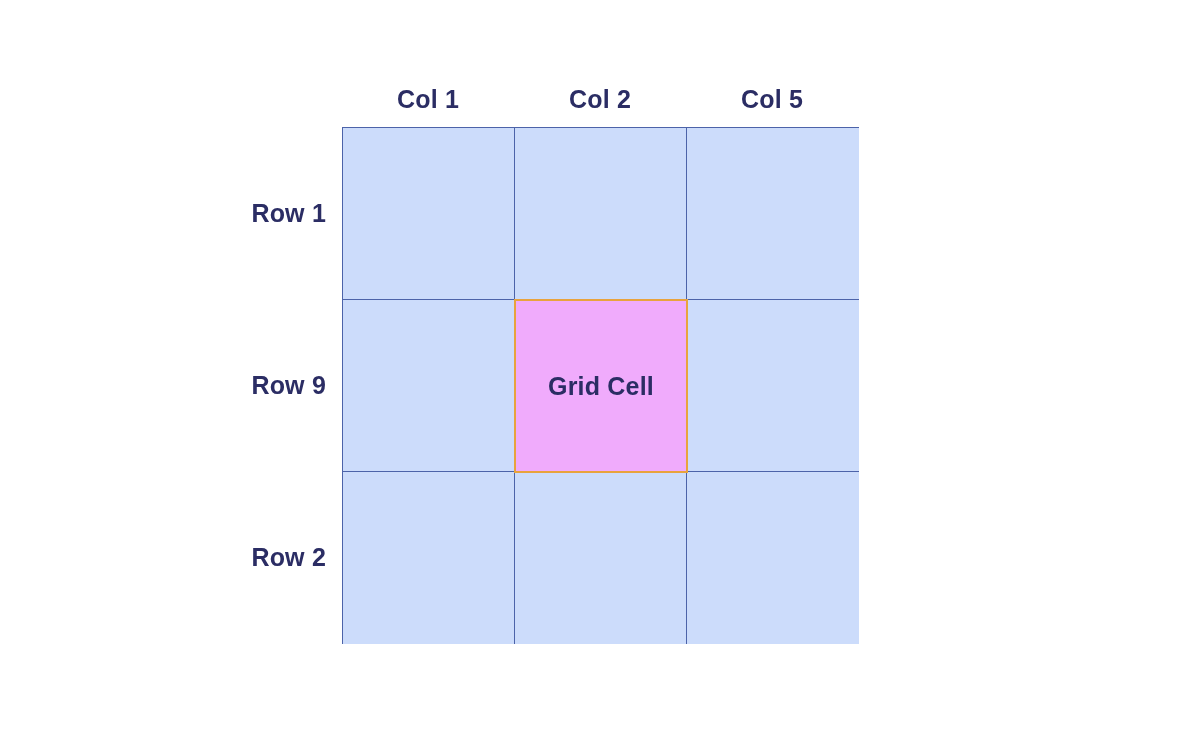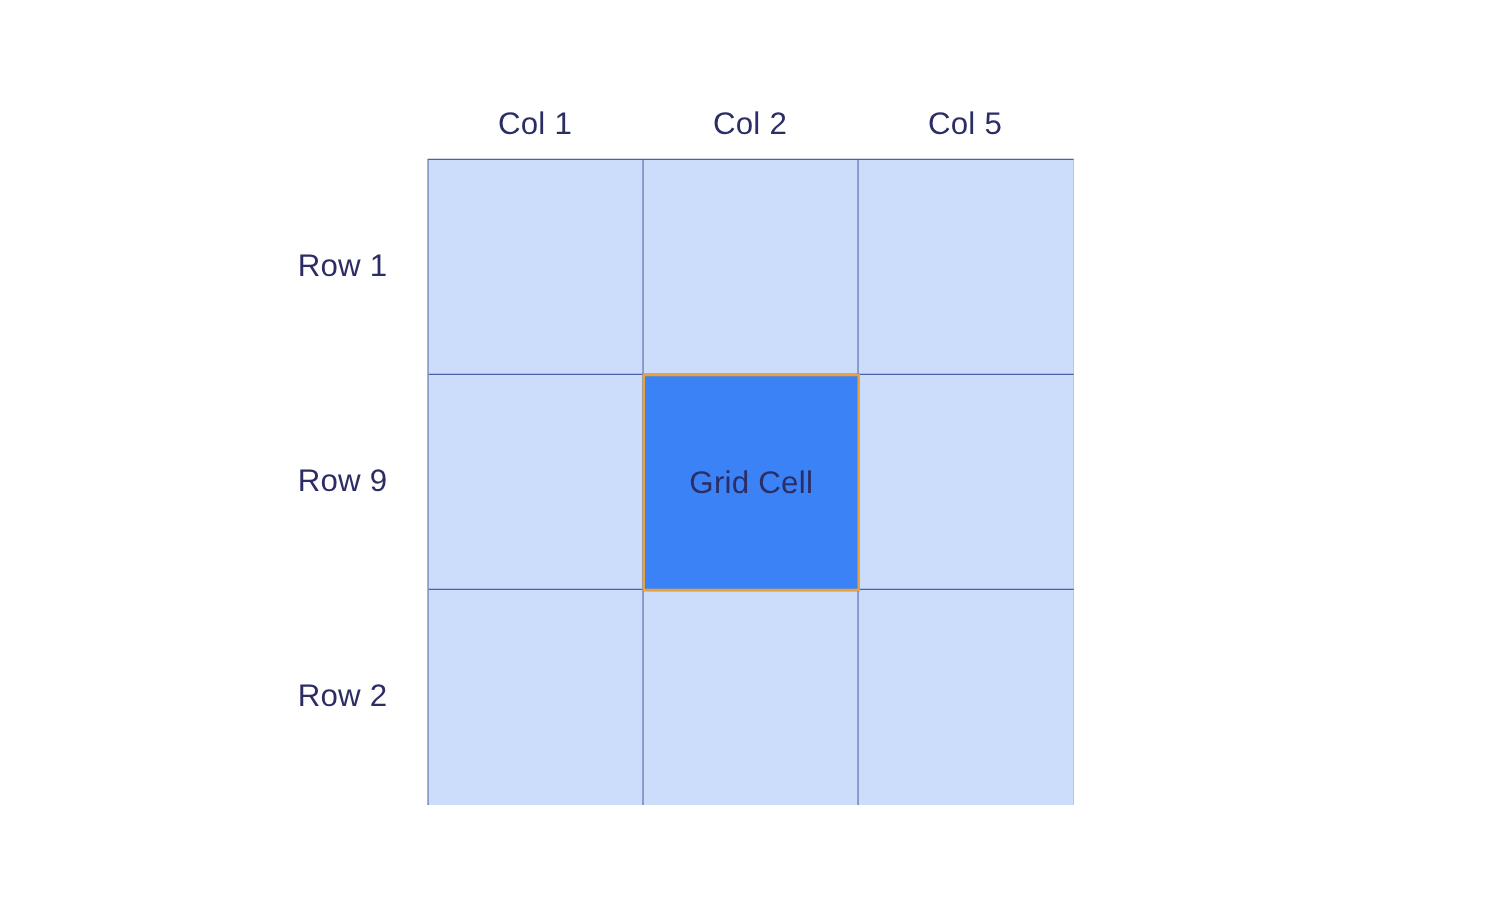--- a/index.html
+++ b/index.html
@@ -16,21 +16,21 @@
     height: 733px;
     background: #ffffff;
   }
   .figure {
     position: absolute;
     left: 230px;
     top: 72px;
   }
   .label {
     color: #2B2D64;
-    font-weight: normal;
+    font-weight: bold;
     font-size: 25px;
     letter-spacing: 0.2px;
   }
   .col-headers {
     display: flex;
     margin-left: 112px; 
     height: 55px;
   }
   .col-header {
     width: 172px;
@@ -44,21 +44,21 @@
   .row-headers {
     width: 112px;
     display: flex;
     flex-direction: column;
   }
   .row-header {
     height: 172px;
     display: flex;
     align-items: center;
     justify-content: flex-end;
-    padding-right: 32px;
+    padding-right: 16px;
     white-space: nowrap;
   }
   .grid {
     display: grid;
     grid-template-columns: repeat(3, 172px);
     grid-template-rows: repeat(3, 172px);
     border: 1px solid #4C63A9;
     width: 517px;
     height: 517px;
   }
@@ -66,21 +66,21 @@
     background: #CCDCFB;
     border-right: 1px solid #4C63A9;
     border-bottom: 1px solid #4C63A9;
   }
   .cell:nth-child(3n) { border-right: none; }
   .cell:nth-child(n+7) { border-bottom: none; }
   .cell.highlight {
     position: relative;
     z-index: 1;
     margin: -1px;
-    background: #3b82f6;
+    background: #f0abfc;
     border: 2px solid #E8A33D;
     display: flex;
     align-items: center;
     justify-content: center;
   }
 </style>
 </head>
 <body>
 
 <div class="canvas">

